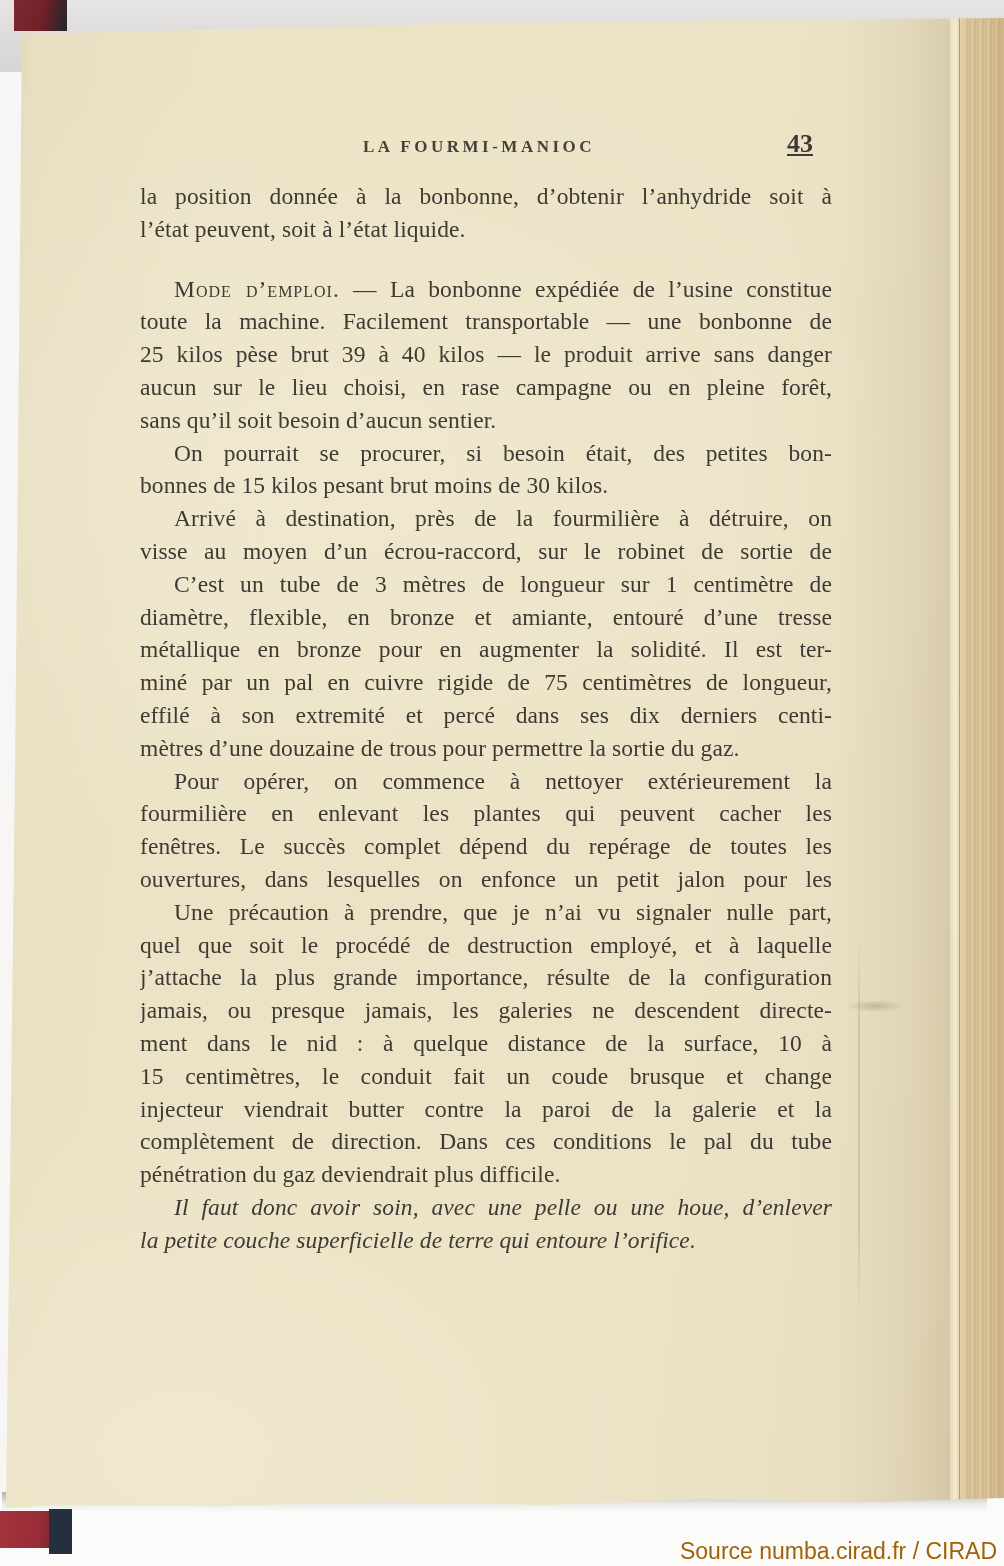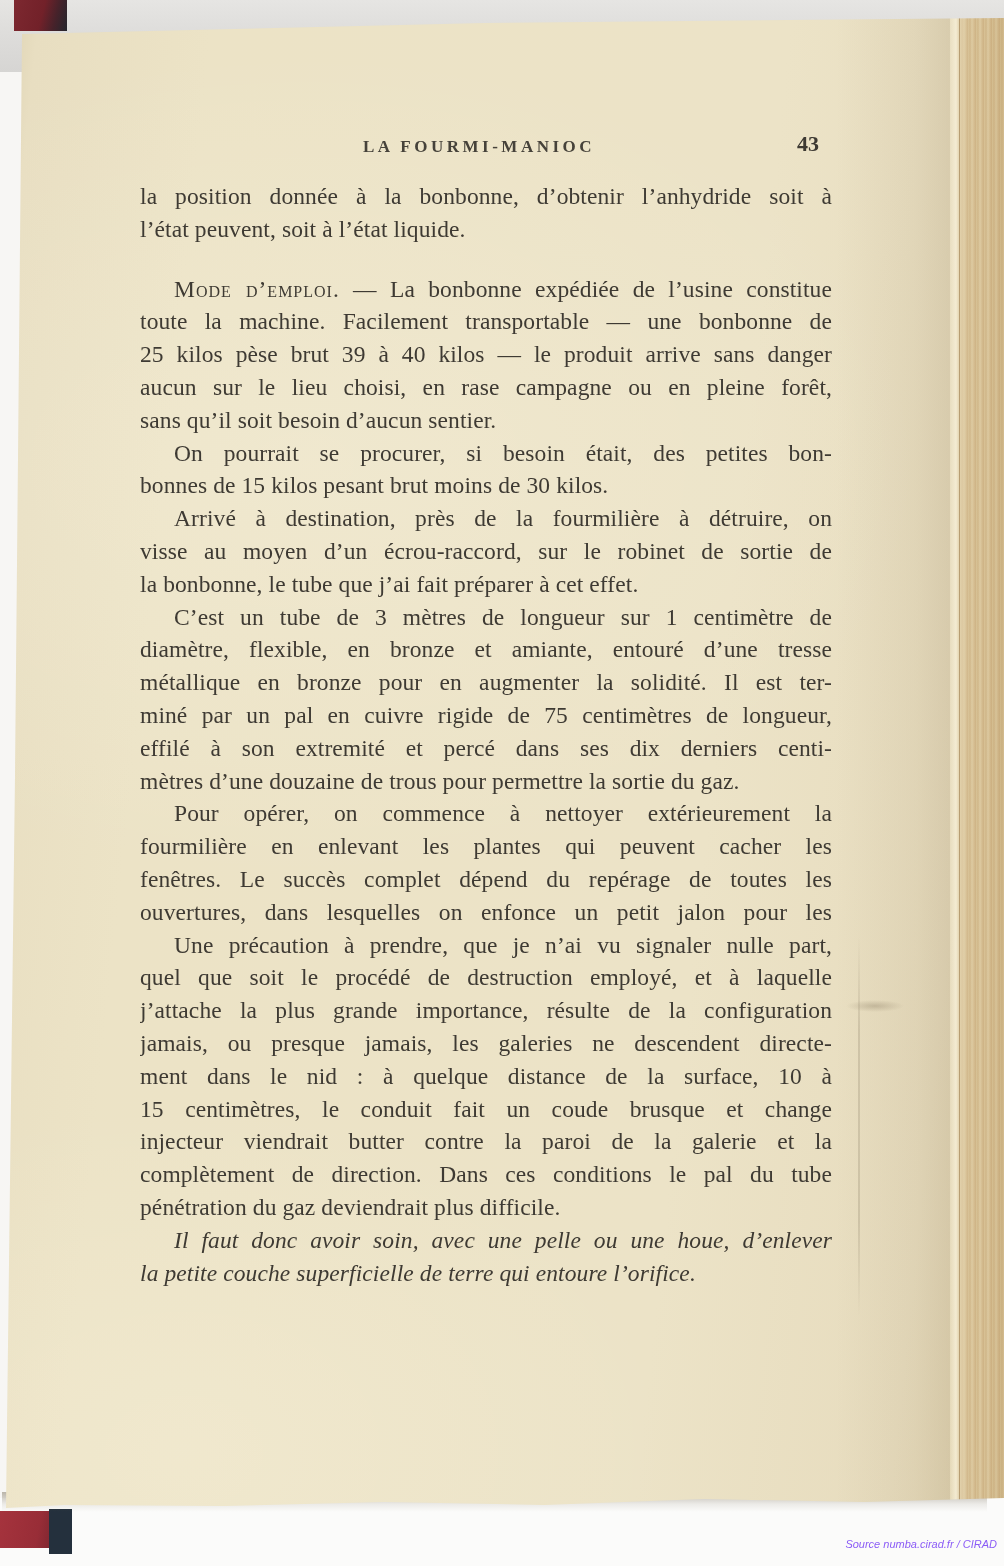--- a/index.html
+++ b/index.html
@@ -72,41 +72,41 @@
   }
   .header {
     position: absolute; top: 116px; left: 122px; width: 706px; height: 34px;
     color: #46423a;
   }
   .running-title {
     position: absolute; left: 0; right: 0; top: 5px; text-align: center;
     font-size: 17px; font-weight: bold; letter-spacing: 3.5px; line-height: 20px;
   }
   .page-number {
-    position: absolute; right: 13px; top: -2px;
-    font-size: 22px; font-weight: bold; line-height: 28px; color: #3e3a33;
+    position: absolute; right: 19px; top: -2px;
+    font-size: 26px; font-weight: bold; line-height: 28px; color: #3e3a33; text-decoration: underline;
   }
   .text-block {
     position: absolute; top: 164px; left: 122px; width: 706px;
     color: #3e3a33; font-size: 23.5px; letter-spacing: 0.1px;
   }
   .para { margin: 0; }
   .para.gap-before { margin-top: 27px; }
   .para.italic .line { font-style: italic; }
   .line {
     line-height: 32.8px; height: 32.8px; overflow: hidden;
     text-align: justify; text-align-last: justify; margin-left: 14px;
   }
   .line.last { text-align-last: left; }
   .line.indent { text-indent: 34px; }
   .sc { font-variant: small-caps; letter-spacing: 1px; }
   .watermark {
     position: absolute; right: 7px; top: 1538px;
     font-family: "Liberation Sans", sans-serif;
-    font-size: 11px; color: #8b5cf6; font-style: italic;
+    font-size: 23px; color: #a16207;
   }
 </style>
 </head>
 <body>
 
 <div class="scene">
   <div class="bg-top"></div>
   <div class="bg-bottom"></div>
   <div class="cover-top-left"></div>
   <div class="cover-bottom-red"></div>
@@ -137,21 +137,20 @@
           <div class="line">aucun sur le lieu choisi, en rase campagne ou en pleine forêt,</div>
           <div class="line last">sans qu’il soit besoin d’aucun sentier.</div>
         </div>
         <div class="para">
           <div class="line indent">On pourrait se procurer, si besoin était, des petites bon-</div>
           <div class="line last">bonnes de 15 kilos pesant brut moins de 30 kilos.</div>
         </div>
         <div class="para">
           <div class="line indent">Arrivé à destination, près de la fourmilière à détruire, on</div>
           <div class="line">visse au moyen d’un écrou-raccord, sur le robinet de sortie de</div>
-          <div class="line last">la bonbonne, le tube que j’ai fait préparer à cet effet.</div>
         </div>
         <div class="para">
           <div class="line indent">C’est un tube de 3 mètres de longueur sur 1 centimètre de</div>
           <div class="line">diamètre, flexible, en bronze et amiante, entouré d’une tresse</div>
           <div class="line">métallique en bronze pour en augmenter la solidité. Il est ter-</div>
           <div class="line">miné par un pal en cuivre rigide de 75 centimètres de longueur,</div>
           <div class="line">effilé à son extremité et percé dans ses dix derniers centi-</div>
           <div class="line last">mètres d’une douzaine de trous pour permettre la sortie du gaz.</div>
         </div>
         <div class="para">

